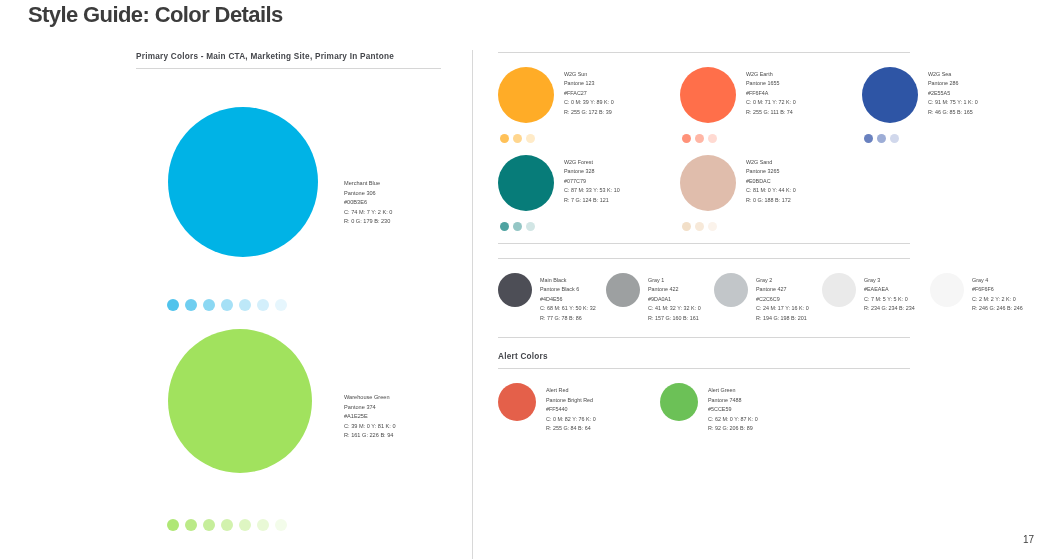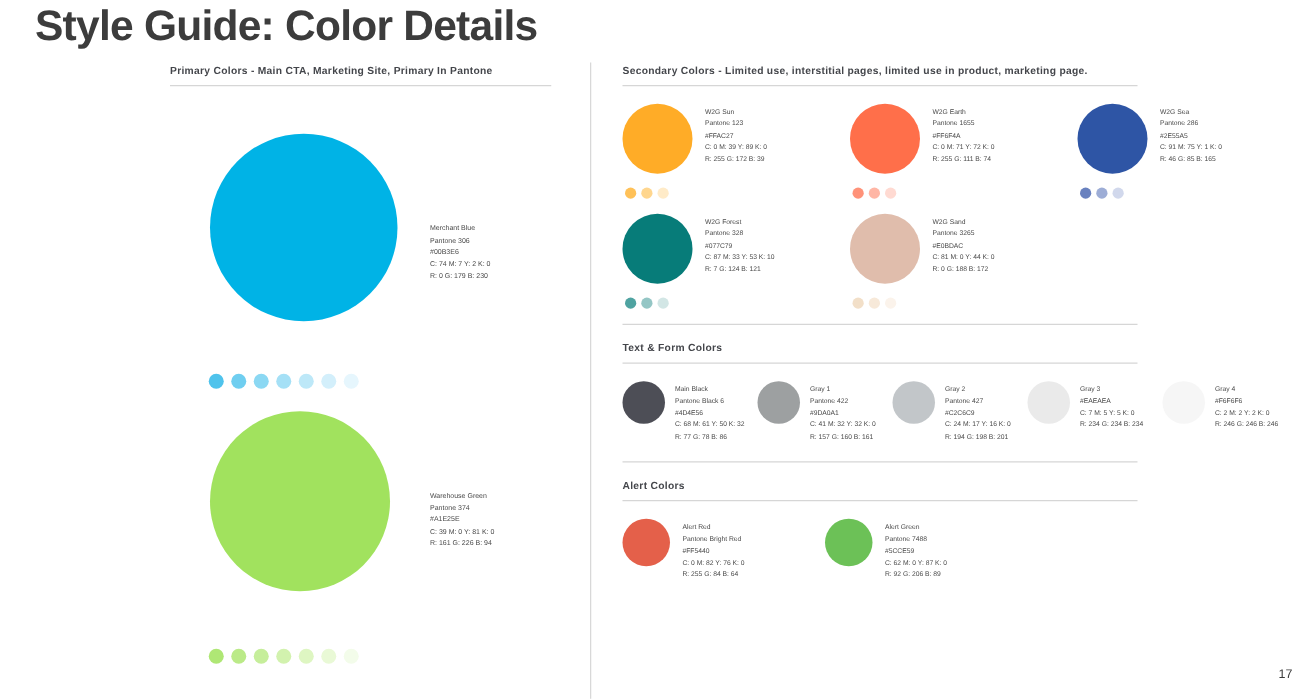--- a/index.html
+++ b/index.html
@@ -14,21 +14,21 @@
     color: #3b3b3b;
     overflow: hidden;
     position: relative;
   }
 
   
   .page-title {
     position: absolute;
     left: 28px;
     top: 2px;
-    font-size: 34px;
+    font-size: 22px;
     font-weight: bold;
     letter-spacing: -0.6px;
     color: #3c3c3c;
   }
 
   
   .left-col {
     position: absolute;
     left: 136px;
     top: 52px;
@@ -231,21 +231,20 @@
       <div class="tint-dot" style="background: rgb(243, 252, 234);"></div>
     </div>
   </div>
 </div>
 
 <div class="divider-vertical"></div>
 
 <div class="right-col">
 
   <div>
-    <div class="section-head">Secondary Colors - Limited use, interstitial pages, limited use in product, marketing page.</div>
     <div class="rule wide"></div>
     <div class="sec-grid">
 
       <div class="sec-item">
         <div class="sec-swatch-col">
           <div class="sec-circle" style="background: rgb(255, 172, 39);"></div>
           <div class="sec-tints">
             <div class="sec-tint-dot" style="background: rgb(255, 193, 88);"></div>
             <div class="sec-tint-dot" style="background: rgb(255, 214, 142);"></div>
             <div class="sec-tint-dot" style="background: rgb(255, 235, 200);"></div>
@@ -321,21 +320,20 @@
 C: 81 M: 0 Y: 44 K: 0
 R: 0 G: 188 B: 172</div>
       </div>
 
     </div>
   </div>
 
   <div class="rule wide"></div>
 
   <div>
-    <div class="section-head">Text &amp; Form Colors</div>
     <div class="rule wide"></div>
     <div class="form-grid">
 
       <div class="form-item">
         <div class="form-circle" style="background: rgb(77, 78, 86);"></div>
         <div class="swatch-caption">Main Black
 Pantone Black 6
 #4D4E56
 C: 68 M: 61 Y: 50 K: 32
 R: 77 G: 78 B: 86</div>

